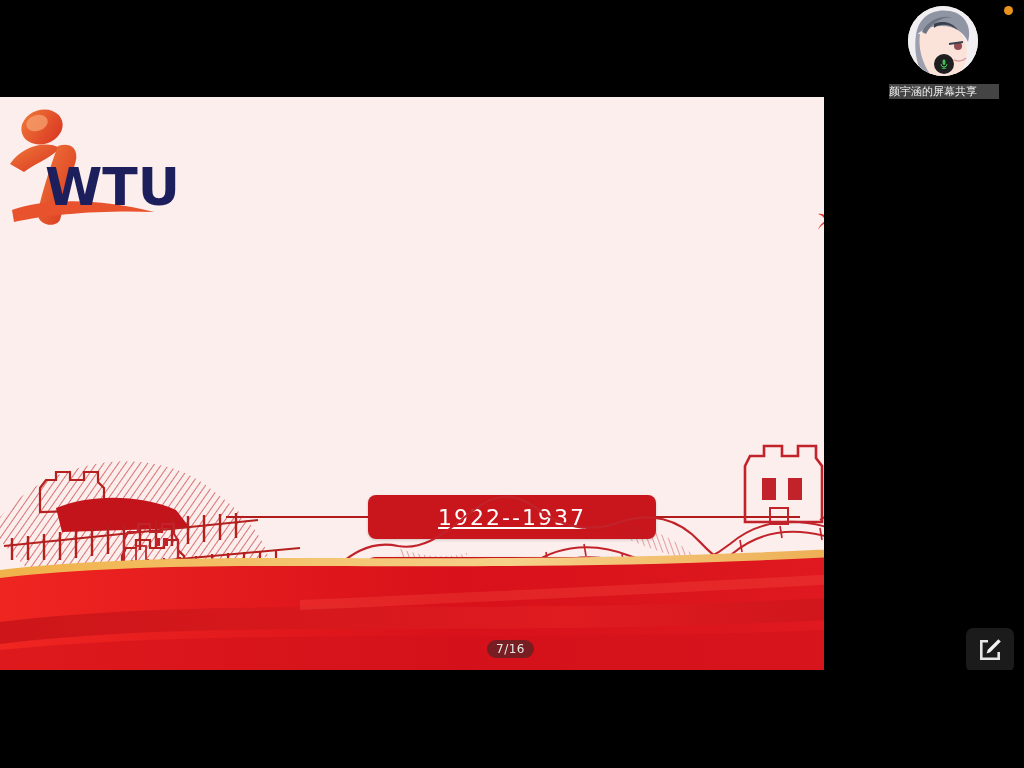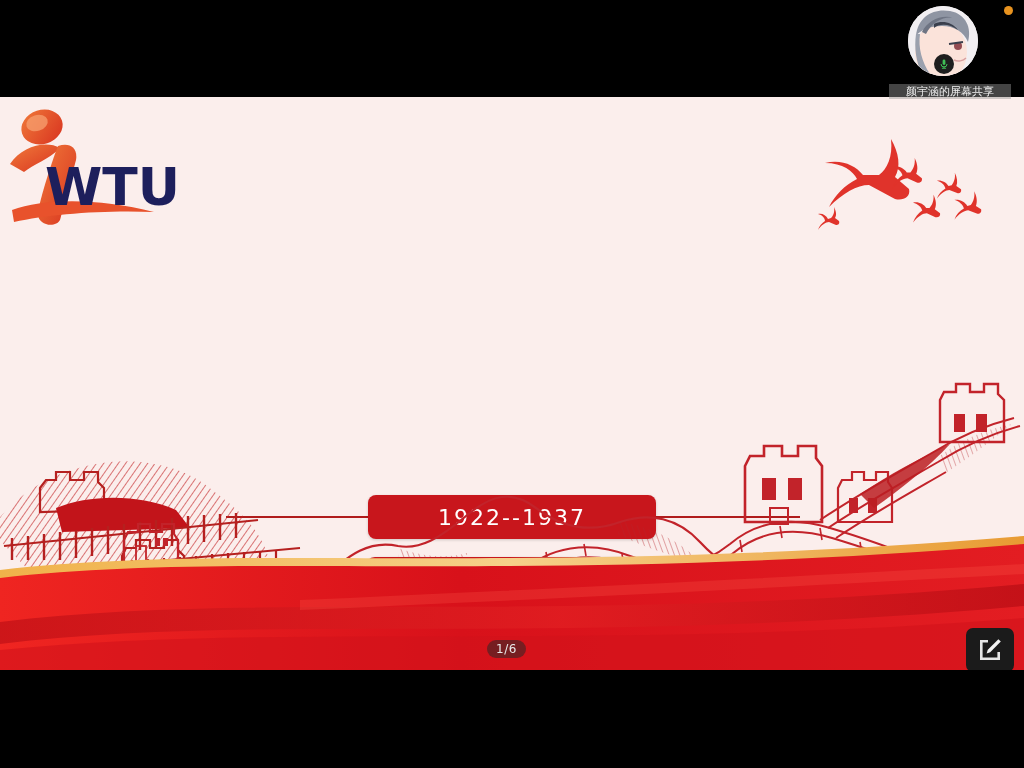--- a/index.html
+++ b/index.html
@@ -4,21 +4,21 @@
 <style>
   html,body{margin:0;padding:0;background:#000;}
   body{
     width:1024px;height:768px;overflow:hidden;position:relative;
     font-family:"DejaVu Sans","Liberation Sans",sans-serif;
   }
   #root{position:absolute;inset:0;background:#000;}
 
   
   .slide{
-    position:absolute;left:0;top:97px;width:1024px;height:573px;
+    position:absolute;left:0;top:97px;width:824px;height:573px;
     background:#fbeeec;overflow:hidden;
   }
 
   
   .logo{position:absolute;left:4px;top:5px;width:175px;height:125px;}
   .logo svg{display:block;}
 
   
   .birds{position:absolute;left:795px;top:30px;width:225px;height:105px;}
 
@@ -40,20 +40,21 @@
     position:absolute;top:21px;height:2px;background:#b01c1c;
   }
   .rule.left{left:226px;width:148px;}
   .rule.right{left:652px;width:148px;}
   .yearbadge{
     position:absolute;left:368px;top:0;width:288px;height:44px;
     background:#c8161c;border-radius:8px;
     color:#fff;font-size:22px;letter-spacing:2px;
     display:flex;align-items:center;justify-content:center;
     box-shadow:0 1px 3px rgba(0,0,0,.18);
+    text-decoration:underline;
   }
 
   
   .presenter{
     position:absolute;left:365px;top:460px;width:296px;height:56px;
     background:#c8161c;border-radius:10px;
     display:flex;flex-direction:column;align-items:center;justify-content:center;
     color:#fff;line-height:1.28;
     box-shadow:0 1px 3px rgba(0,0,0,.2);
   }
@@ -93,23 +94,23 @@
   .avatar-wrap{position:absolute;left:908px;top:6px;width:70px;height:70px;}
   .avatar{
     width:70px;height:70px;border-radius:50%;overflow:hidden;position:relative;
     background:#efeef0;
   }
   .mic-badge{
     position:absolute;left:26px;top:48px;width:20px;height:20px;border-radius:50%;
     background:#1e1e1e;display:flex;align-items:center;justify-content:center;
   }
   .sharelabel{
-    position:absolute;left:889px;top:84px;width:122px;height:15px;
+    position:absolute;left:889px;top:84px;width:110px;height:15px;
     background:rgba(150,150,150,.45);border-radius:0;
-    color:#f2f2f2;font-size:11px;line-height:15px;text-align:center;
+    color:#f2f2f2;font-size:11px;line-height:15px;text-align:left;
     white-space:nowrap;overflow:hidden;
   }
   .dot-indicator{
     position:absolute;left:1004px;top:6px;width:9px;height:9px;border-radius:50%;
     background:#e8931f;
   }
 
   .bottombar{position:absolute;left:0;top:670px;width:1024px;height:98px;background:#000;}
 </style>
 </head>
@@ -308,21 +309,21 @@
           </linearGradient>
         </defs>
         <path d="M0 44 C240 16 520 52 1024 10 L1024 140 L0 140 Z" fill="url(#rg1)"></path>
         <path d="M0 40 C240 12 520 48 1024 6 L1024 14 C520 56 240 20 0 48 Z" fill="url(#gold)"></path>
         <path d="M0 92 C260 60 560 96 1024 54 L1024 76 C560 118 260 82 0 114 Z" fill="url(#rg2)" opacity=".72"></path>
         <path d="M0 120 C280 92 600 122 1024 88 L1024 140 L0 140 Z" fill="#d2121a" opacity=".6"></path>
         <path d="M300 70 C480 62 700 52 1024 34 L1024 44 C700 62 480 72 300 80 Z" fill="#ff5a4a" opacity=".25"></path>
       </svg>
     </div>
 
-    <div class="counter">1/6</div>
+    <div class="counter">7/16</div>
   </div>
 
   <div class="penbtn">
     <svg width="26" height="26" viewBox="0 0 26 26">
       <path d="M3 3 H11 V5.6 H5.6 V20.4 H20.4 V15 H23 V23 H3 Z" fill="#e6e6e6"></path>
       <path d="M21.4 2.2 L23.8 4.6 L13.2 15.2 L9.6 16.4 L10.8 12.8 Z" fill="#f2f2f2"></path>
     </svg>
   </div>
 
   <div class="micbtn">

